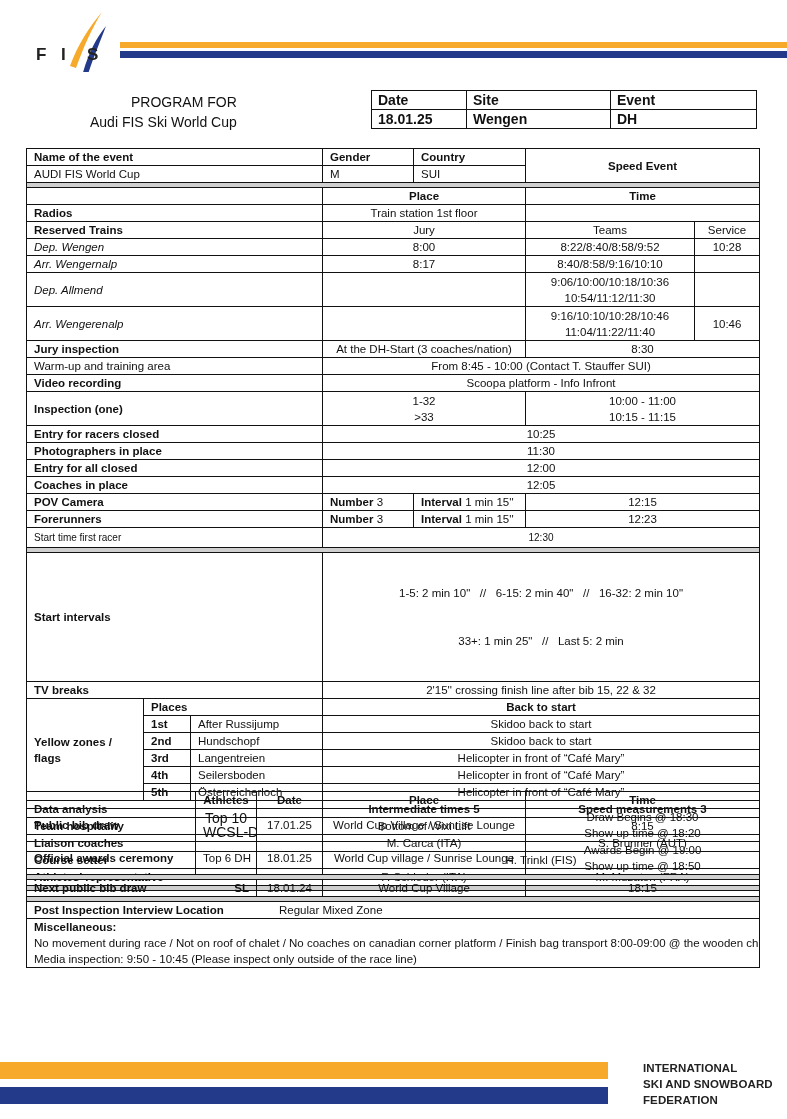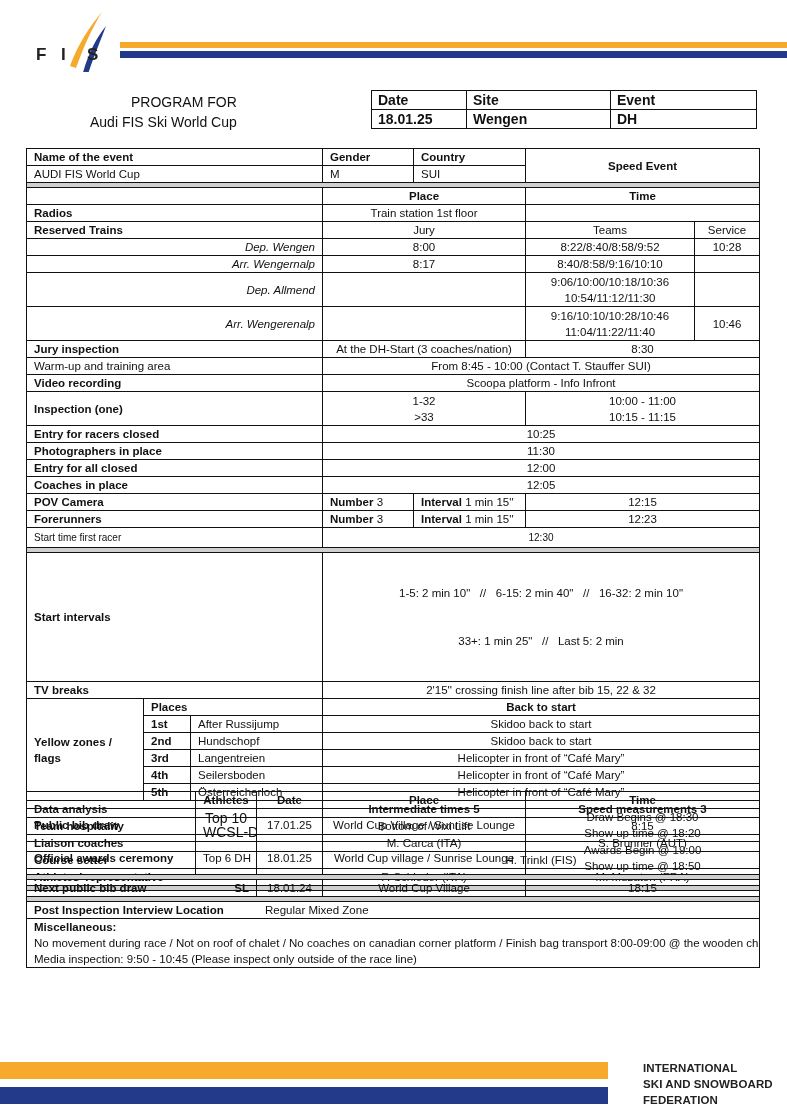--- a/index.html
+++ b/index.html
@@ -15,21 +15,21 @@
 
   .dse { left: 371px; top: 90px; border-collapse: collapse; font-size: 14px; font-weight: bold; }
   .dse td { border: 1.5px solid #111; padding: 0 6px; height: 18px; line-height: 18px; }
 
   
   table.main { position: absolute; left: 26px; border-collapse: collapse; table-layout: fixed;
                font-size: 11.5px; }
   table.main td { border: 1px solid #111; padding: 0 7px; height: 16px; line-height: 16px;
                   vertical-align: middle; white-space: nowrap; overflow: hidden; }
   .b { font-weight: bold; }
-  .i { font-style: italic; text-align: right; }
+  .i { font-style: italic; }
   .c { text-align: center; }
   .sep td { height: 4px !important; padding: 0 !important; background: #cfcfcf; line-height: 4px; }
   .big { font-size: 10px; font-weight: normal; }
   .misc td { white-space: normal; line-height: 17px; padding: 2px 7px; }
 
   
   .stripe-bot-o { left: 0; top: 1062px; width: 608px; height: 17px; background: #f6a92a; }
   .stripe-bot-b { left: 0; top: 1087px; width: 608px; height: 17px; background: #233a8a; }
   .fed { left: 643px; top: 1060px; font-size: 11.5px; font-weight: bold; line-height: 16px; letter-spacing: 0.1px; color: #222; }
 </style>
@@ -327,21 +327,21 @@
     <td class="c">18.01.24</td>
     <td class="c">World Cup Village</td>
     <td class="c">18:15</td>
   </tr>
   <tr class="sep">
         <td colspan="5"></td>
       </tr>
   <tr>
     <td colspan="5">
       <b>Post Inspection Interview Location</b>
-      <span style="margin-left:38px">Regular Mixed Zone</span>
+      <span style="margin-left:52px">Regular Mixed Zone</span>
     </td>
   </tr>
   <tr class="misc">
     <td colspan="5">
       <div class="b">Miscellaneous:</div>
       <div style="text-align:justify">No movement during race / Not on roof of chalet / No coaches on canadian corner platform / Finish bag transport 8:00-09:00 @ the wooden chalet across the street from the Silberhorn Hotel (Grey VW Shuttle Bus) / No Slalom training after Downhill.</div>
       <div>Media inspection: 9:50 - 10:45 (Please inspect only outside of the race line)</div>
     </td>
   </tr>
 </tbody>

